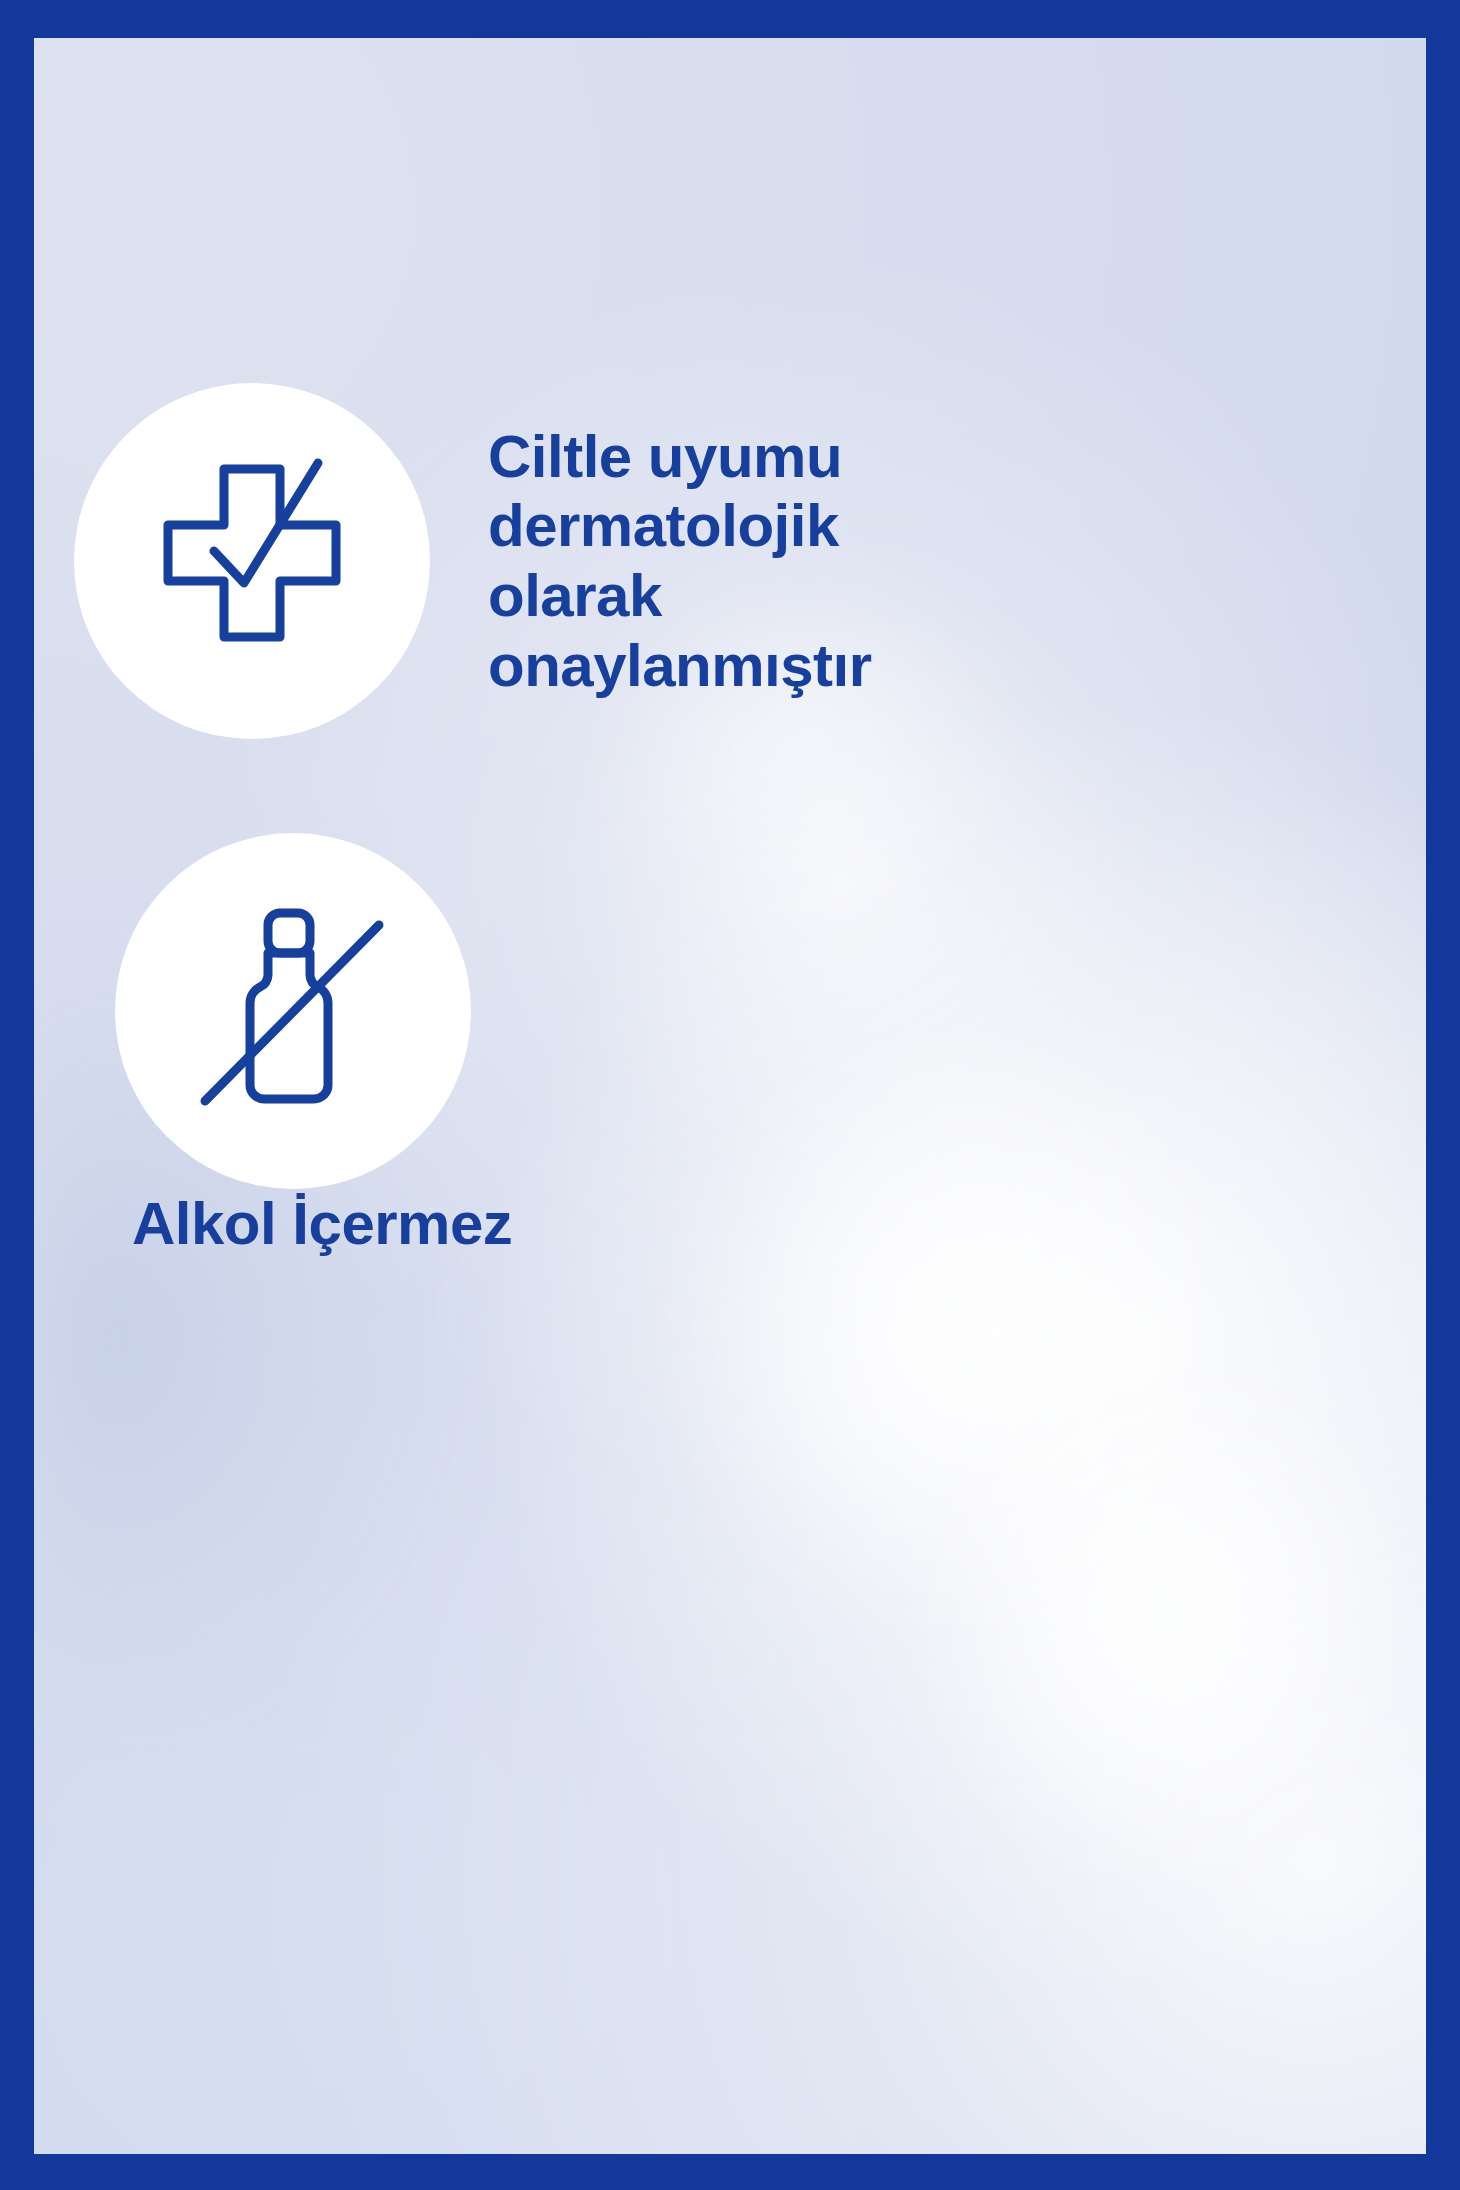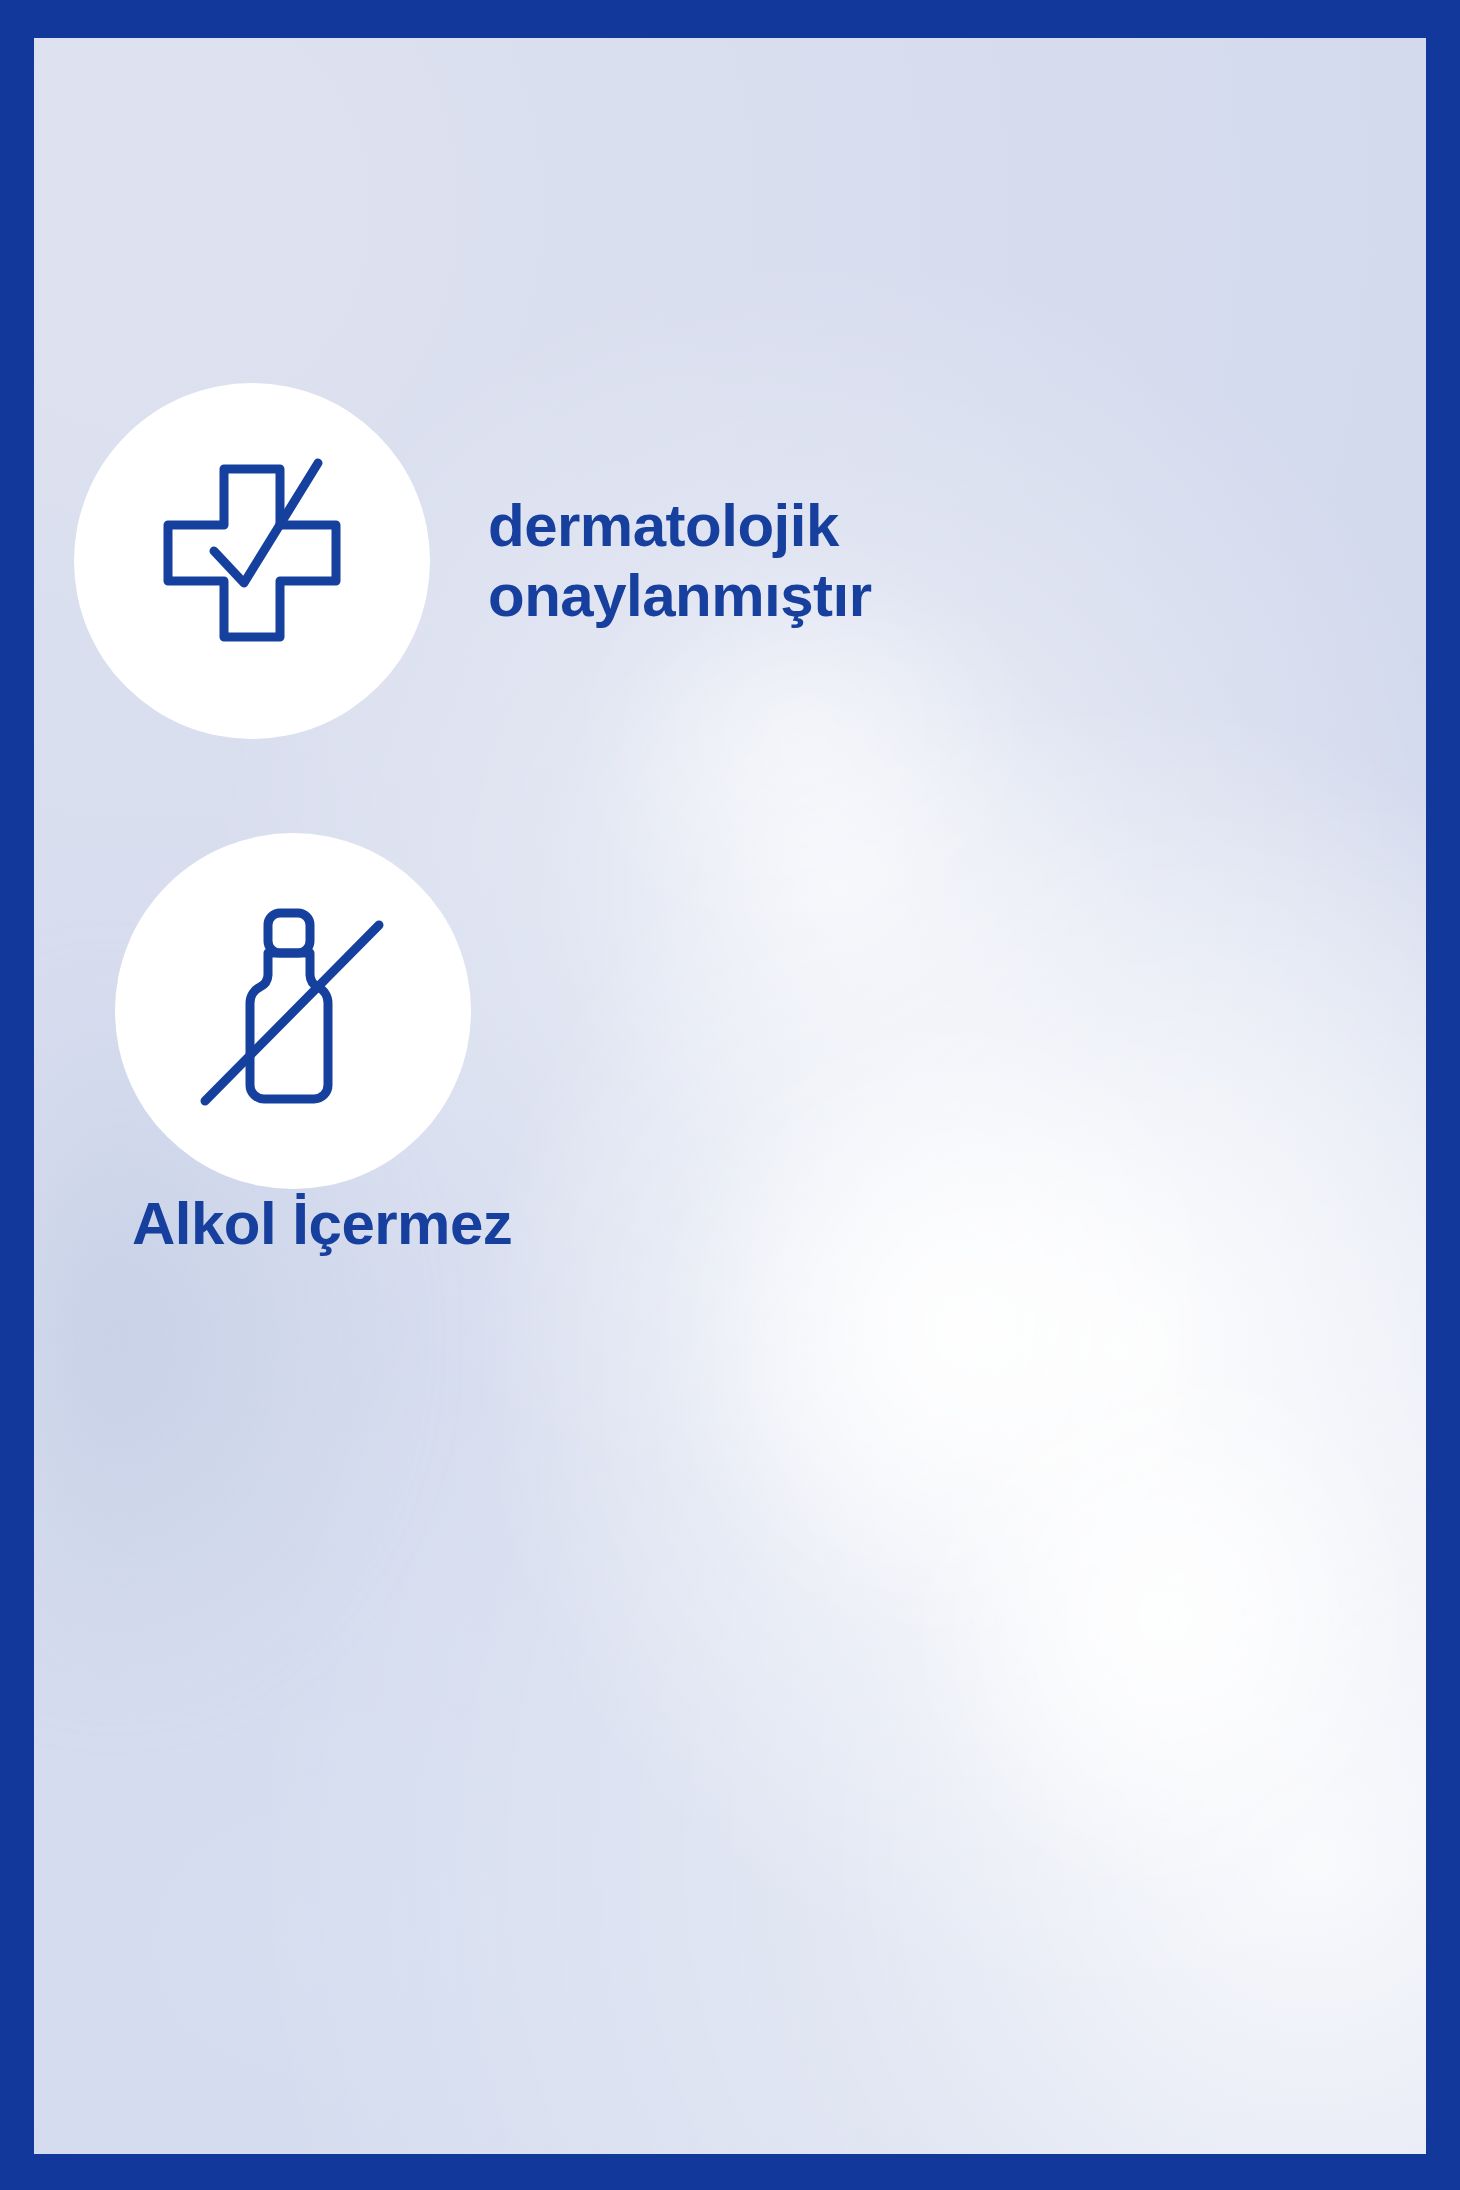--- a/index.html
+++ b/index.html
@@ -124,21 +124,23 @@
     <div class="shade-left"></div>
 
     <div class="feature feature-1">
       <div class="badge">
         <svg width="240" height="240" viewBox="0 0 240 240">
           <path d="M92 28 h56 v56 h56 v56 h-56 v56 h-56 v-56 h-56 v-56 h56 z" fill="none" stroke="#15409e" stroke-width="9" stroke-linejoin="round" stroke-linecap="round"></path>
           <path d="M82 110 L112 142 L186 22" fill="none" stroke="#15409e" stroke-width="9" stroke-linejoin="round" stroke-linecap="round"></path>
         </svg>
       </div>
       <div class="feature-text">
+        <span class="line">Ciltle uyumu</span>
         <span class="line">dermatolojik</span>
+        <span class="line">olarak</span>
         <span class="line">onaylanmıştır</span>
       </div>
     </div>
 
     <div class="feature feature-2">
       <div class="badge">
         <svg width="240" height="240" viewBox="0 0 240 240">
           <rect x="95" y="22" width="42" height="40" rx="12" fill="none" stroke="#15409e" stroke-width="9" stroke-linejoin="round"></rect>
           <path d="M95 62 h42 v22 a14 14 0 0 0 8 12 a18 18 0 0 1 10 16 v82 a14 14 0 0 1 -14 14 h-50 a14 14 0 0 1 -14 -14 v-82 a18 18 0 0 1 10 -16 a14 14 0 0 0 8 -12 z" fill="none" stroke="#15409e" stroke-width="9" stroke-linejoin="round"></path>
           <path d="M32 210 L206 34" fill="none" stroke="#15409e" stroke-width="9" stroke-linecap="round"></path>

